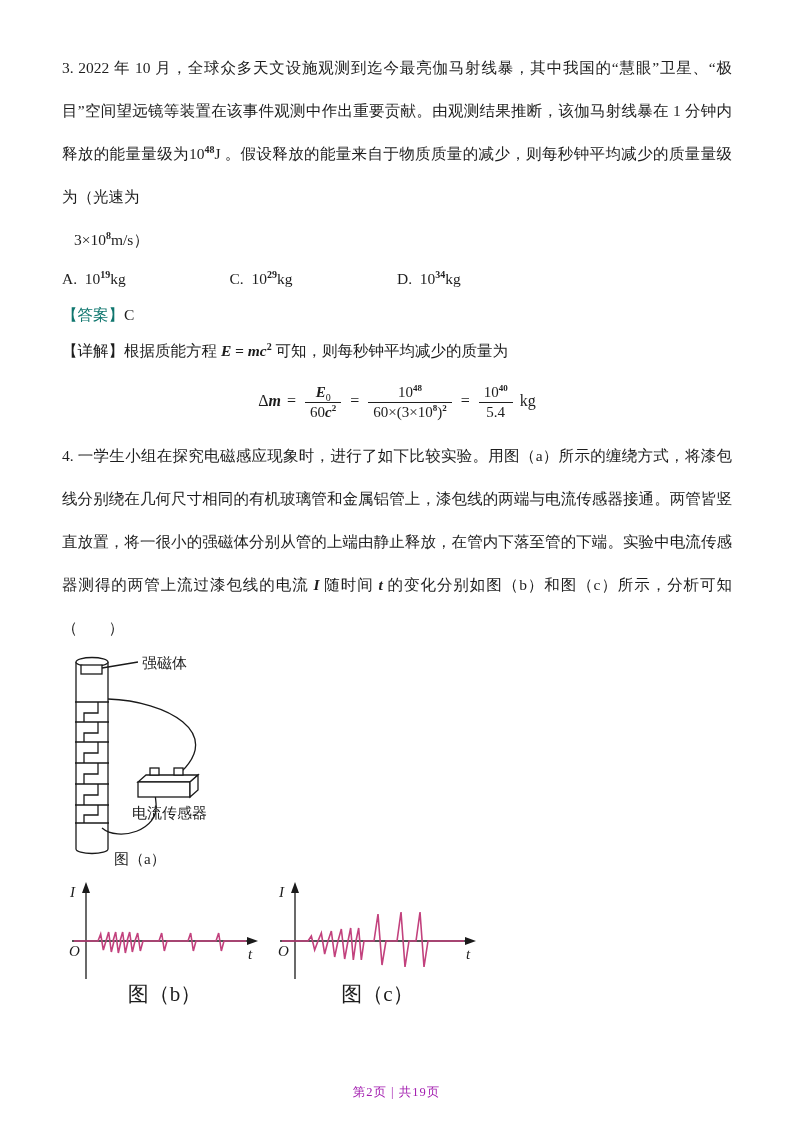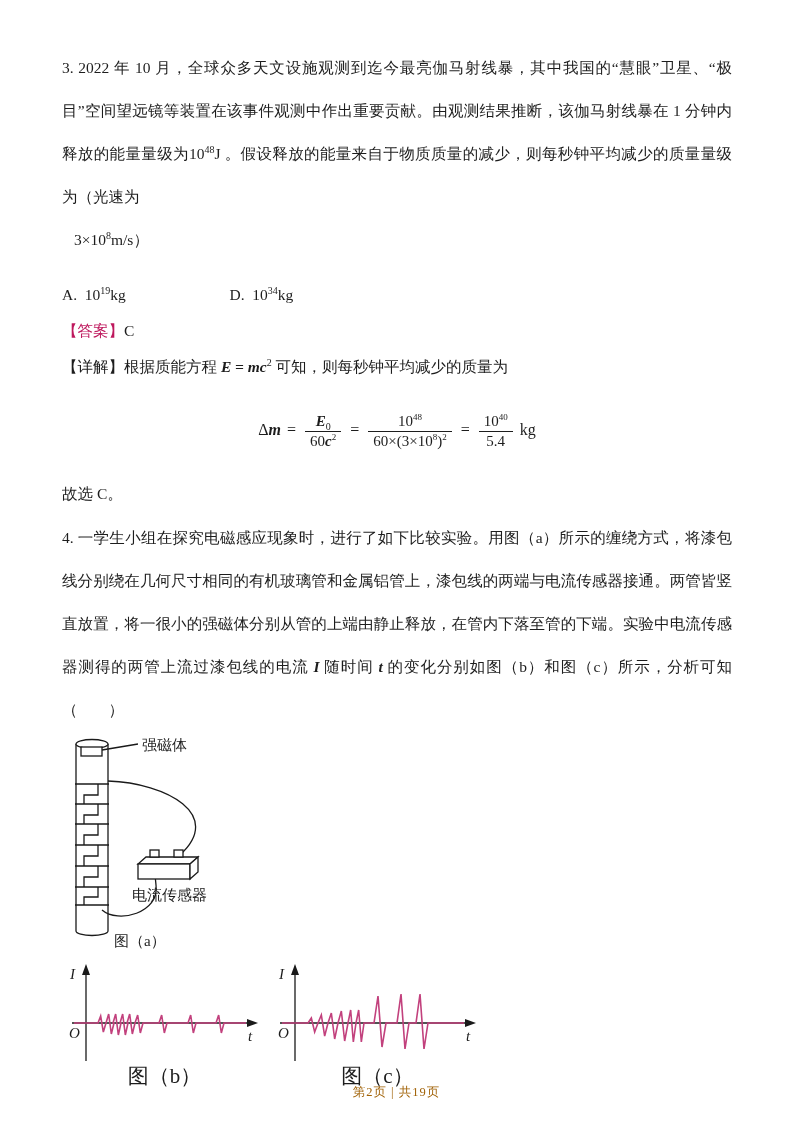--- a/index.html
+++ b/index.html
@@ -6,44 +6,44 @@
   .page{
     position:relative;width:793px;height:1122px;background:#ffffff;
     margin:0 auto;overflow:hidden;
     font-family:"Liberation Serif","DejaVu Serif",serif;
     color:#1d1d1d;font-size:15.5px;
   }
   .content{position:absolute;left:62px;top:46px;width:670px;}
   .para{margin:0;text-align:justify;line-height:43px;}
   .line{line-height:43px;margin-left:12px;}
   .tight{line-height:36px;}
-  sup{font-size:10px;line-height:0;}
+  sup{font-size:10px;line-height:0;font-weight:bold;}
   sub{font-size:10px;line-height:0;}
   .mi{font-family:"Liberation Serif","DejaVu Serif",serif;font-style:italic;font-weight:bold;}
-  .blue{color:#be185d;}
-  .options{display:flex;margin-top:16px;line-height:36px;}
+  .blue{color:#0f766e;}
+  .options{display:flex;margin-top:0;line-height:36px;}
   .options .opt{width:25%;}
   .formula{
     text-align:center;margin:8px 0 6px 0;font-size:16px;
     line-height:normal;padding:4px 0;
   }
-  .frac{display:inline-block;vertical-align:middle;text-align:center;margin:16px 3px;}
+  .frac{display:inline-block;vertical-align:middle;text-align:center;margin:3px 3px;}
   .frac .num{display:block;border-bottom:1.2px solid #1d1d1d;padding:0 5px 1px 5px;font-size:15px;}
   .frac .den{display:block;padding:1px 5px 0 5px;font-size:15px;}
   .frac sup{font-size:9px;}
   .formula .op{margin:0 2px;}
   .fig-a{margin-top:2px;}
   .graphs{display:flex;align-items:flex-start;margin-top:4px;}
   .graph-col{display:flex;flex-direction:column;}
   .graph-caption{text-align:center;font-size:21px;line-height:20px;margin-top:-2px;}
   .gcap-b{width:205px;}
   .gcap-c{width:215px;}
   .footer{
     position:absolute;left:0;right:0;top:1084px;text-align:center;
-    font-size:12.5px;color:#a16207;letter-spacing:1px;
+    font-size:12.5px;color:#a21caf;letter-spacing:1px;
   }
   svg .ln{stroke:#1a1a1a;stroke-width:1.3;fill:none;}
   svg .fw{stroke:#1a1a1a;stroke-width:1.3;fill:#ffffff;}
   svg .ah{fill:#1a1a1a;stroke:none;}
   svg text.cjk{font-family:"Liberation Serif","DejaVu Serif",serif;font-size:15px;fill:#1d1d1d;}
   svg text.math{font-family:"Liberation Serif","DejaVu Serif",serif;font-style:italic;font-size:15px;fill:#1d1d1d;}
   svg .wave{stroke:#c2417d;stroke-width:1.6;fill:none;stroke-linejoin:miter;}
 </style>
 </head>
 <body>
@@ -51,20 +51,21 @@
 <div class="page">
   <div class="content">
 
     
     <p class="para"><span>3. 2022 年 10 月，全球众多天文设施观测到迄今最亮伽马射线暴，其中我国的“慧眼”卫星、“极目”空间望远镜等装置在该事件观测中作出重要贡献。由观测结果推断，该伽马射线暴在 1 分钟内释放的能量量级为10</span><sup>48</sup><span>J 。假设释放的能量来自于物质质量的减少，则每秒钟平均减少的质量量级为（光速为</span></p>
     <div class="line"><span>3×10</span><sup>8</sup><span>m/s）</span></div>
 
     
     <div class="options">
       <span class="opt"><span>A.</span>&nbsp;&nbsp;<span>10</span><sup>19</sup><span>kg</span></span>
+      <span class="opt"><span>C.</span>&nbsp;&nbsp;<span>10</span><sup>29</sup><span>kg</span></span>
       <span class="opt"><span>D.</span>&nbsp;&nbsp;<span>10</span><sup>34</sup><span>kg</span></span>
     </div>
 
     
     <div class="tight"><span class="blue">【答案】</span><span>C</span></div>
 
     
     <div class="tight"><span>【详解】</span><span>根据质能方程 </span><span class="mi">E = mc</span><sup>2</sup><span> 可知，则每秒钟平均减少的质量为</span></div>
 
     
@@ -81,21 +82,20 @@
         <span class="den"><span>60×(3×10</span><sup>8</sup><span>)</span><sup>2</sup></span>
       </span>
       <span class="op">=</span>
       <span class="frac">
         <span class="num"><span>10</span><sup>40</sup></span>
         <span class="den">5.4</span>
       </span>
       <span>kg</span>
     </div>
 
-    <div class="tight">故选 C。</div>
 
     
     <p class="para" style="margin-top:4px;"><span>4. 一学生小组在探究电磁感应现象时，进行了如下比较实验。用图（a）所示的缠绕方式，将漆包线分别绕在几何尺寸相同的有机玻璃管和金属铝管上，漆包线的两端与电流传感器接通。两管皆竖直放置，将一很小的强磁体分别从管的上端由静止释放，在管内下落至管的下端。实验中电流传感器测得的两管上流过漆包线的电流 </span><span class="mi">I</span><span> 随时间 </span><span class="mi">t</span><span> 的变化分别如图（b）和图（c）所示，分析可知（　　）</span></p>
 
     
     <svg class="fig-a" width="250" height="222" viewBox="0 0 250 222">
 
       <line class="ln" x1="14" y1="11" x2="14" y2="198"></line>
       <line class="ln" x1="46" y1="11" x2="46" y2="198"></line>
       <ellipse class="fw" cx="30" cy="11" rx="16" ry="4.5"></ellipse>

